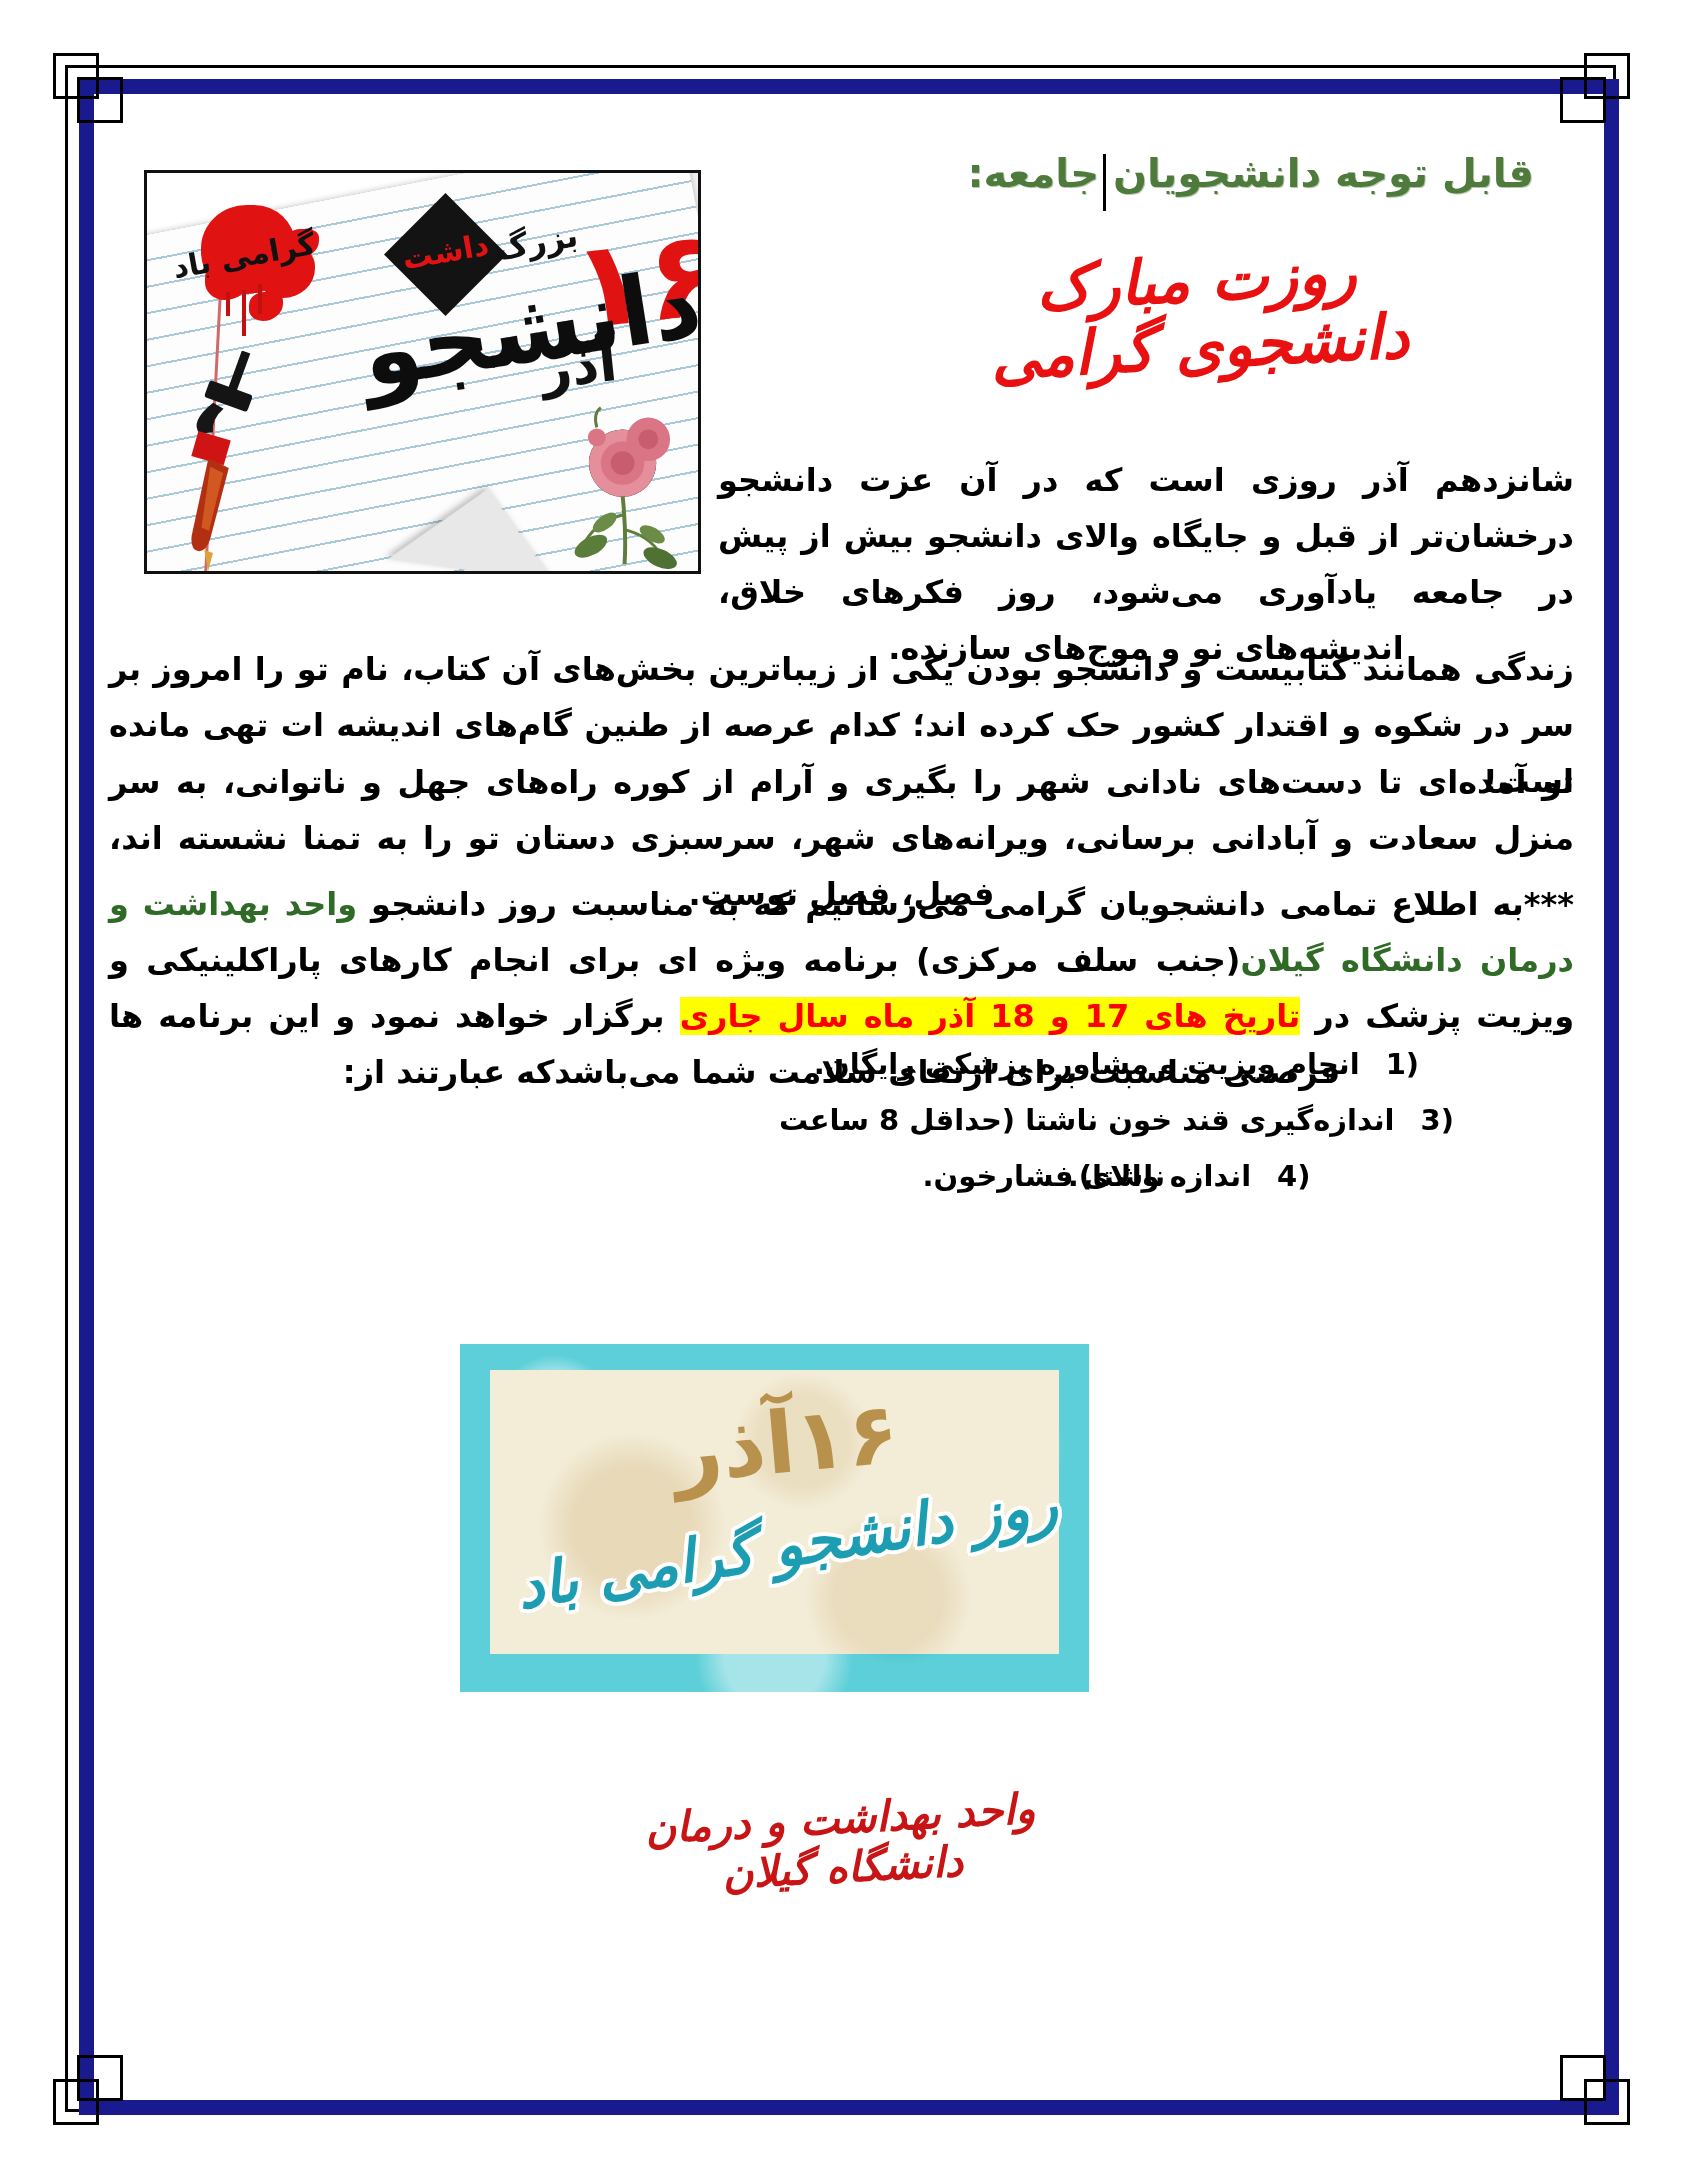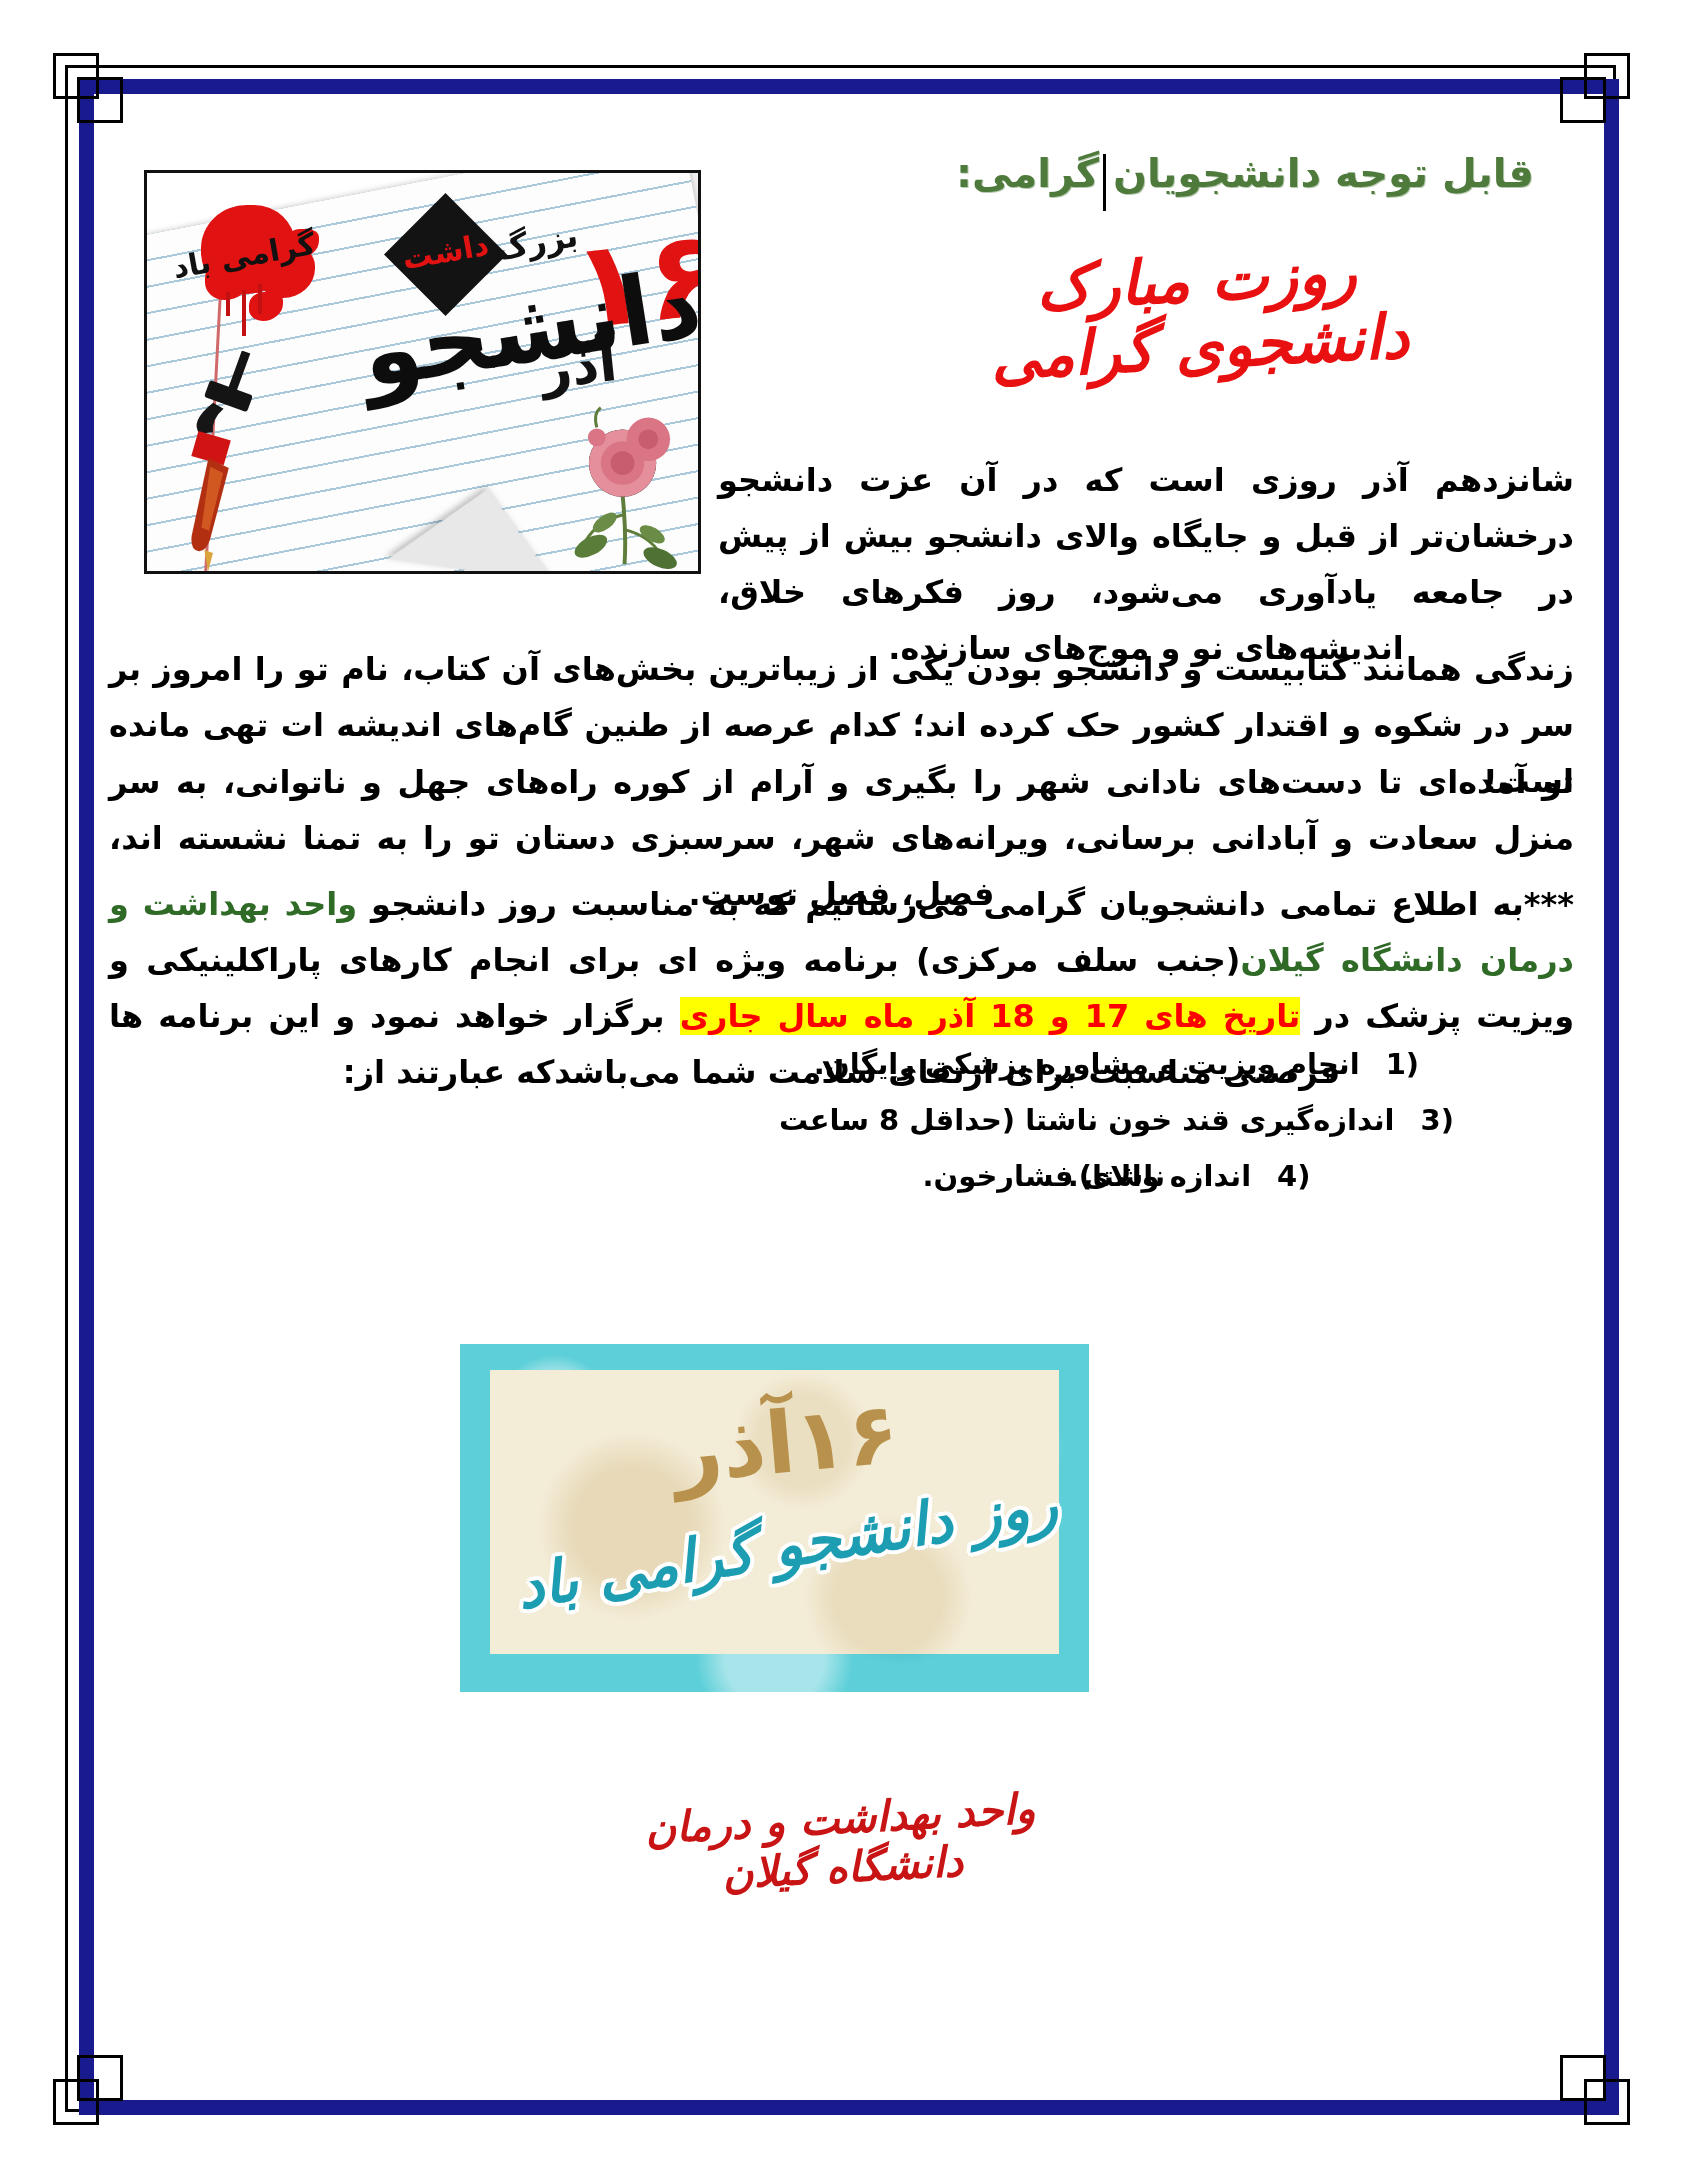--- a/index.html
+++ b/index.html
@@ -176,21 +176,21 @@
         <circle cx="88" cy="64" r="22" fill="#d97585"></circle>
         <circle cx="62" cy="88" r="22" fill="#d97585"></circle>
         <circle cx="62" cy="88" r="12" fill="#c75d6f"></circle>
         <circle cx="88" cy="64" r="10" fill="#c75d6f"></circle>
         <circle cx="36" cy="62" r="9" fill="#d97585"></circle>
         <path d="M36 52 q-4 -14 4 -20" stroke="#5f7e3c" stroke-width="3" fill="none"></path>
       </svg>
     </div>
   </div>
 
-  <div class="notice">قابل توجه دانشجویان گرامی:</div>
+  <div class="notice">قابل توجه دانشجویان جامعه:</div>
   <div class="cursor-bar"></div>
 
   <div class="greeting">روزت مبارک دانشجوی گرامی</div>
 
   <p class="para p1">شانزدهم آذر روزی است که در آن عزت دانشجو درخشان‌تر از قبل و جایگاه والای دانشجو بیش از پیش در جامعه یادآوری می‌شود، روز فکرهای خلاق، اندیشه‌های نو و موج‌های سازنده.</p>
   <p class="para p2">زندگی همانند کتابیست و دانشجو بودن یکی از زیباترین بخش‌های آن کتاب، نام تو را امروز بر سر در شکوه و اقتدار کشور حک کرده اند؛ کدام عرصه از طنین گام‌های اندیشه ات تهی مانده است!</p>
   <p class="para p3">تو آمده‌ای تا دست‌های نادانی شهر را بگیری و آرام از کوره راه‌های جهل و ناتوانی، به سر منزل سعادت و آبادانی برسانی، ویرانه‌های شهر، سرسبزی دستان تو را به تمنا نشسته اند، فصل، فصل توست.</p>
   <p class="para p4"><span>***به اطلاع تمامی دانشجویان گرامی می‌رسانیم که به مناسبت روز دانشجو </span><span class="seg-green">واحد بهداشت و درمان دانشگاه گیلان</span><span>(جنب سلف مرکزی) برنامه ویژه ای برای انجام کارهای پاراکلینیکی و ویزیت پزشک  در </span><span class="seg-highlight">تاریخ های 17 و 18 آذر ماه سال جاری</span><span> برگزار خواهد نمود و این برنامه ها فرصتی مناسبت برای ارتقای سلامت  شما می‌باشدکه عبارتند از:</span></p>
 
   <div class="svc-list">

